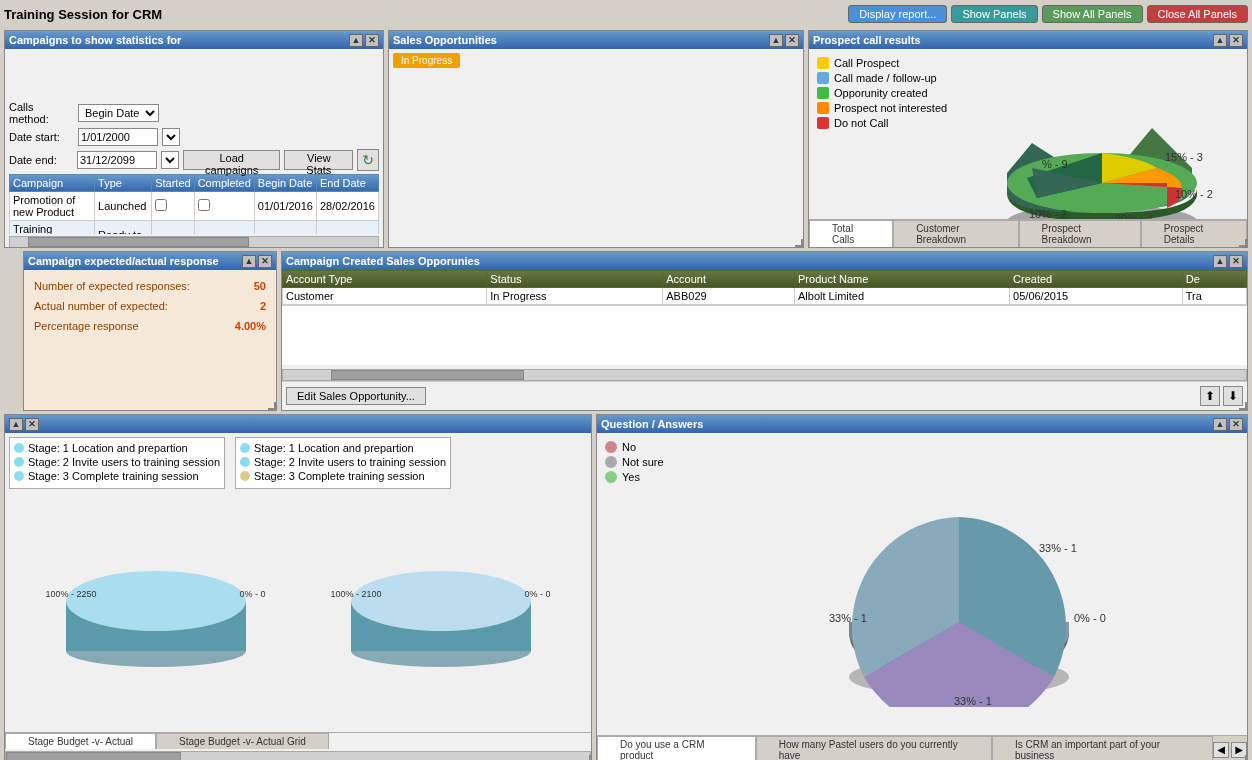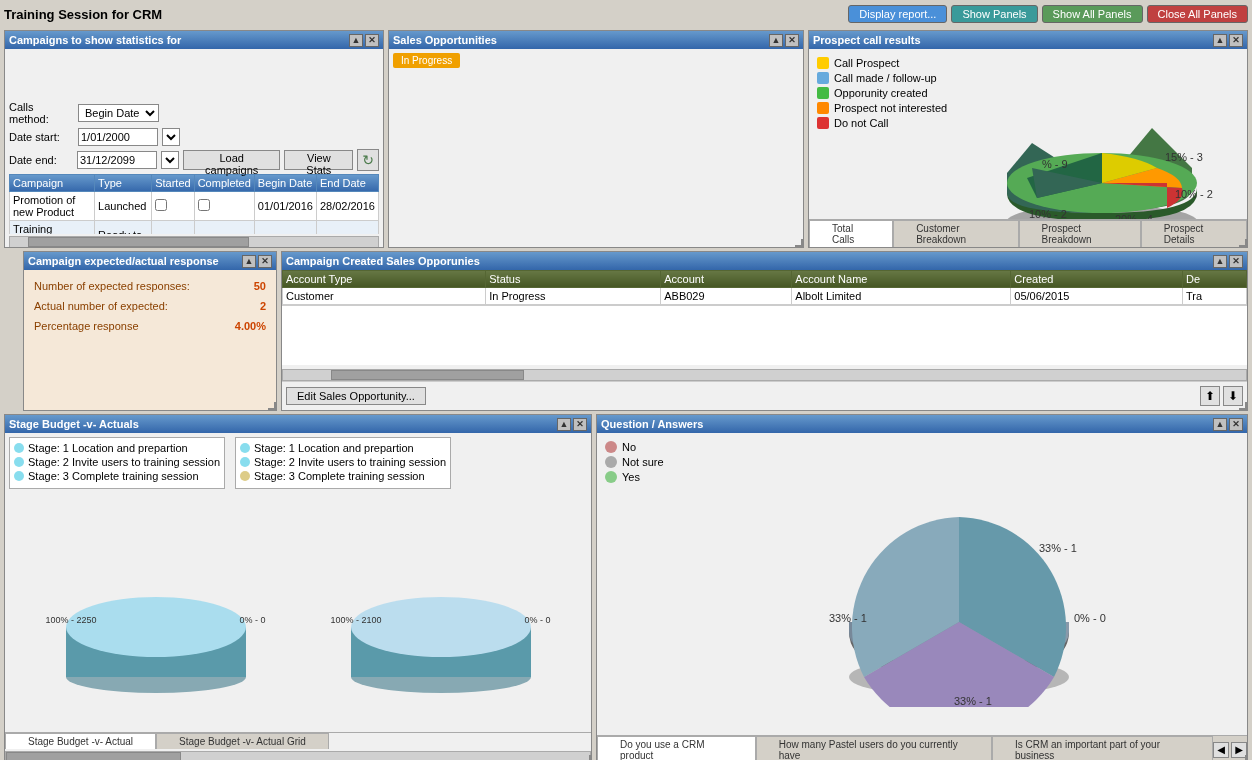--- a/index.html
+++ b/index.html
@@ -421,21 +421,21 @@
           <div class="ph-btn">✕</div>
         </div>
       </div>
       <div style="flex:1; overflow:hidden;">
         <table class="camp-created-table">
           <thead>
             <tr>
               <th>Account Type</th>
               <th>Status</th>
               <th>Account</th>
-              <th>Account Name</th>
+              <th>Product Name</th>
               <th>Created</th>
               <th>De</th>
             </tr>
           </thead>
           <tbody>
             <tr class="table-row">
               <td>Customer</td>
               <td>In Progress</td>
               <td>ABB029</td>
               <td>Albolt Limited</td>
@@ -459,21 +459,20 @@
       </div>
       <div class="resize-handle"></div>
     </div>
 
   </div>
 
   <div class="row3">
 
     <div class="panel stage-panel">
       <div class="panel-header">
-        <span class="panel-header-title">Stage Budget -v- Actuals</span>
         <div class="panel-header-controls">
           <div class="ph-btn">▲</div>
           <div class="ph-btn">✕</div>
         </div>
       </div>
       <div style="flex:1; display:flex; flex-direction:column; overflow:hidden;">
 
         <div class="stage-legends">
 
           <div class="stage-legend-box">
@@ -500,21 +499,21 @@
                 <span class="stage-dot" style="background:#88ddee;"></span>
                 <span>Stage: 2 Invite users to training session</span>
               </div>
             <div class="stage-legend-item">
                 <span class="stage-dot" style="background:#ddcc88;"></span>
                 <span>Stage: 3 Complete training session</span>
               </div>
           </div>
         </div>
 
-        <div style="flex:1; display:flex; align-items:center; justify-content:space-around; padding:8px;">
+        <div style="flex:1; display:flex; align-items:flex-start; justify-content:space-around; padding:8px;">
 
           <div style="position:relative; text-align:center;">
             <svg width="220" height="170" viewBox="0 0 220 170">
 
               <ellipse cx="110" cy="150" rx="90" ry="16" fill="#5a8a99" opacity="0.7"></ellipse>
               <rect x="20" y="100" width="180" height="50" fill="#5a9aaa"></rect>
               <ellipse cx="110" cy="100" rx="90" ry="30" fill="#aaddee"></ellipse>
             </svg>
             <div style="position:absolute; left:0; top:88px; font-size:9px; color:#333;">100% - 2250</div>
             <div style="position:absolute; right:0; top:88px; font-size:9px; color:#333;">0% - 0</div>

